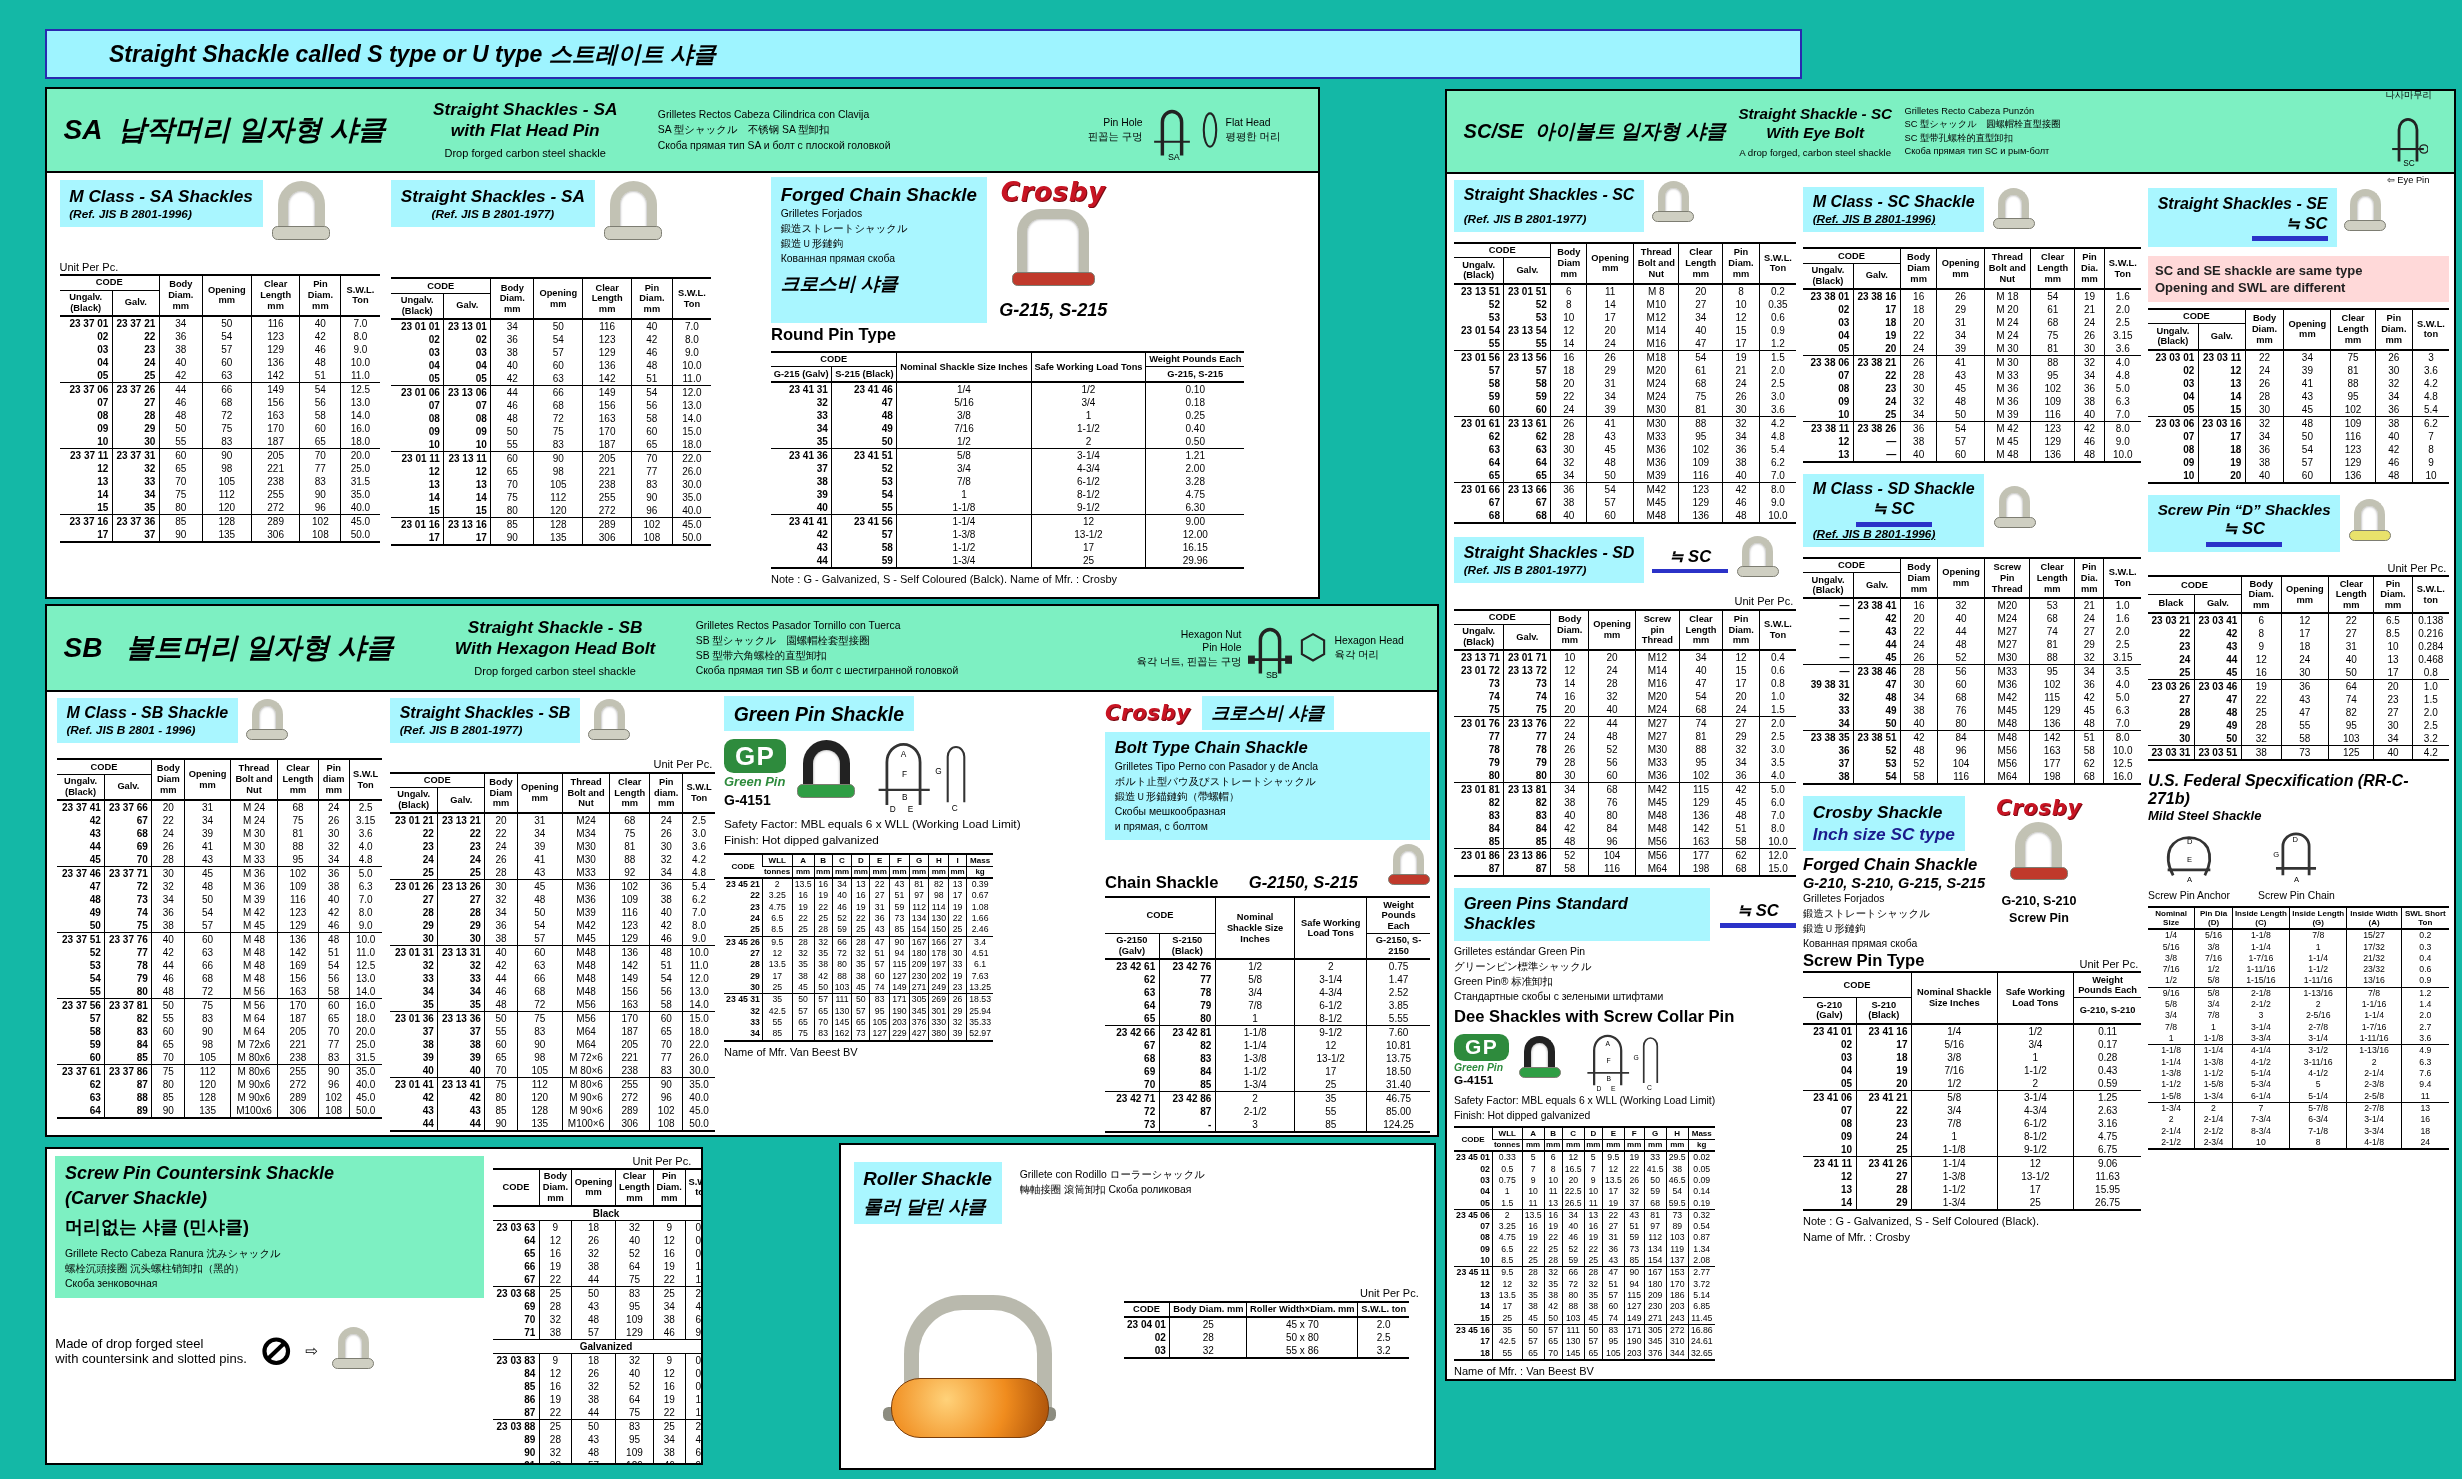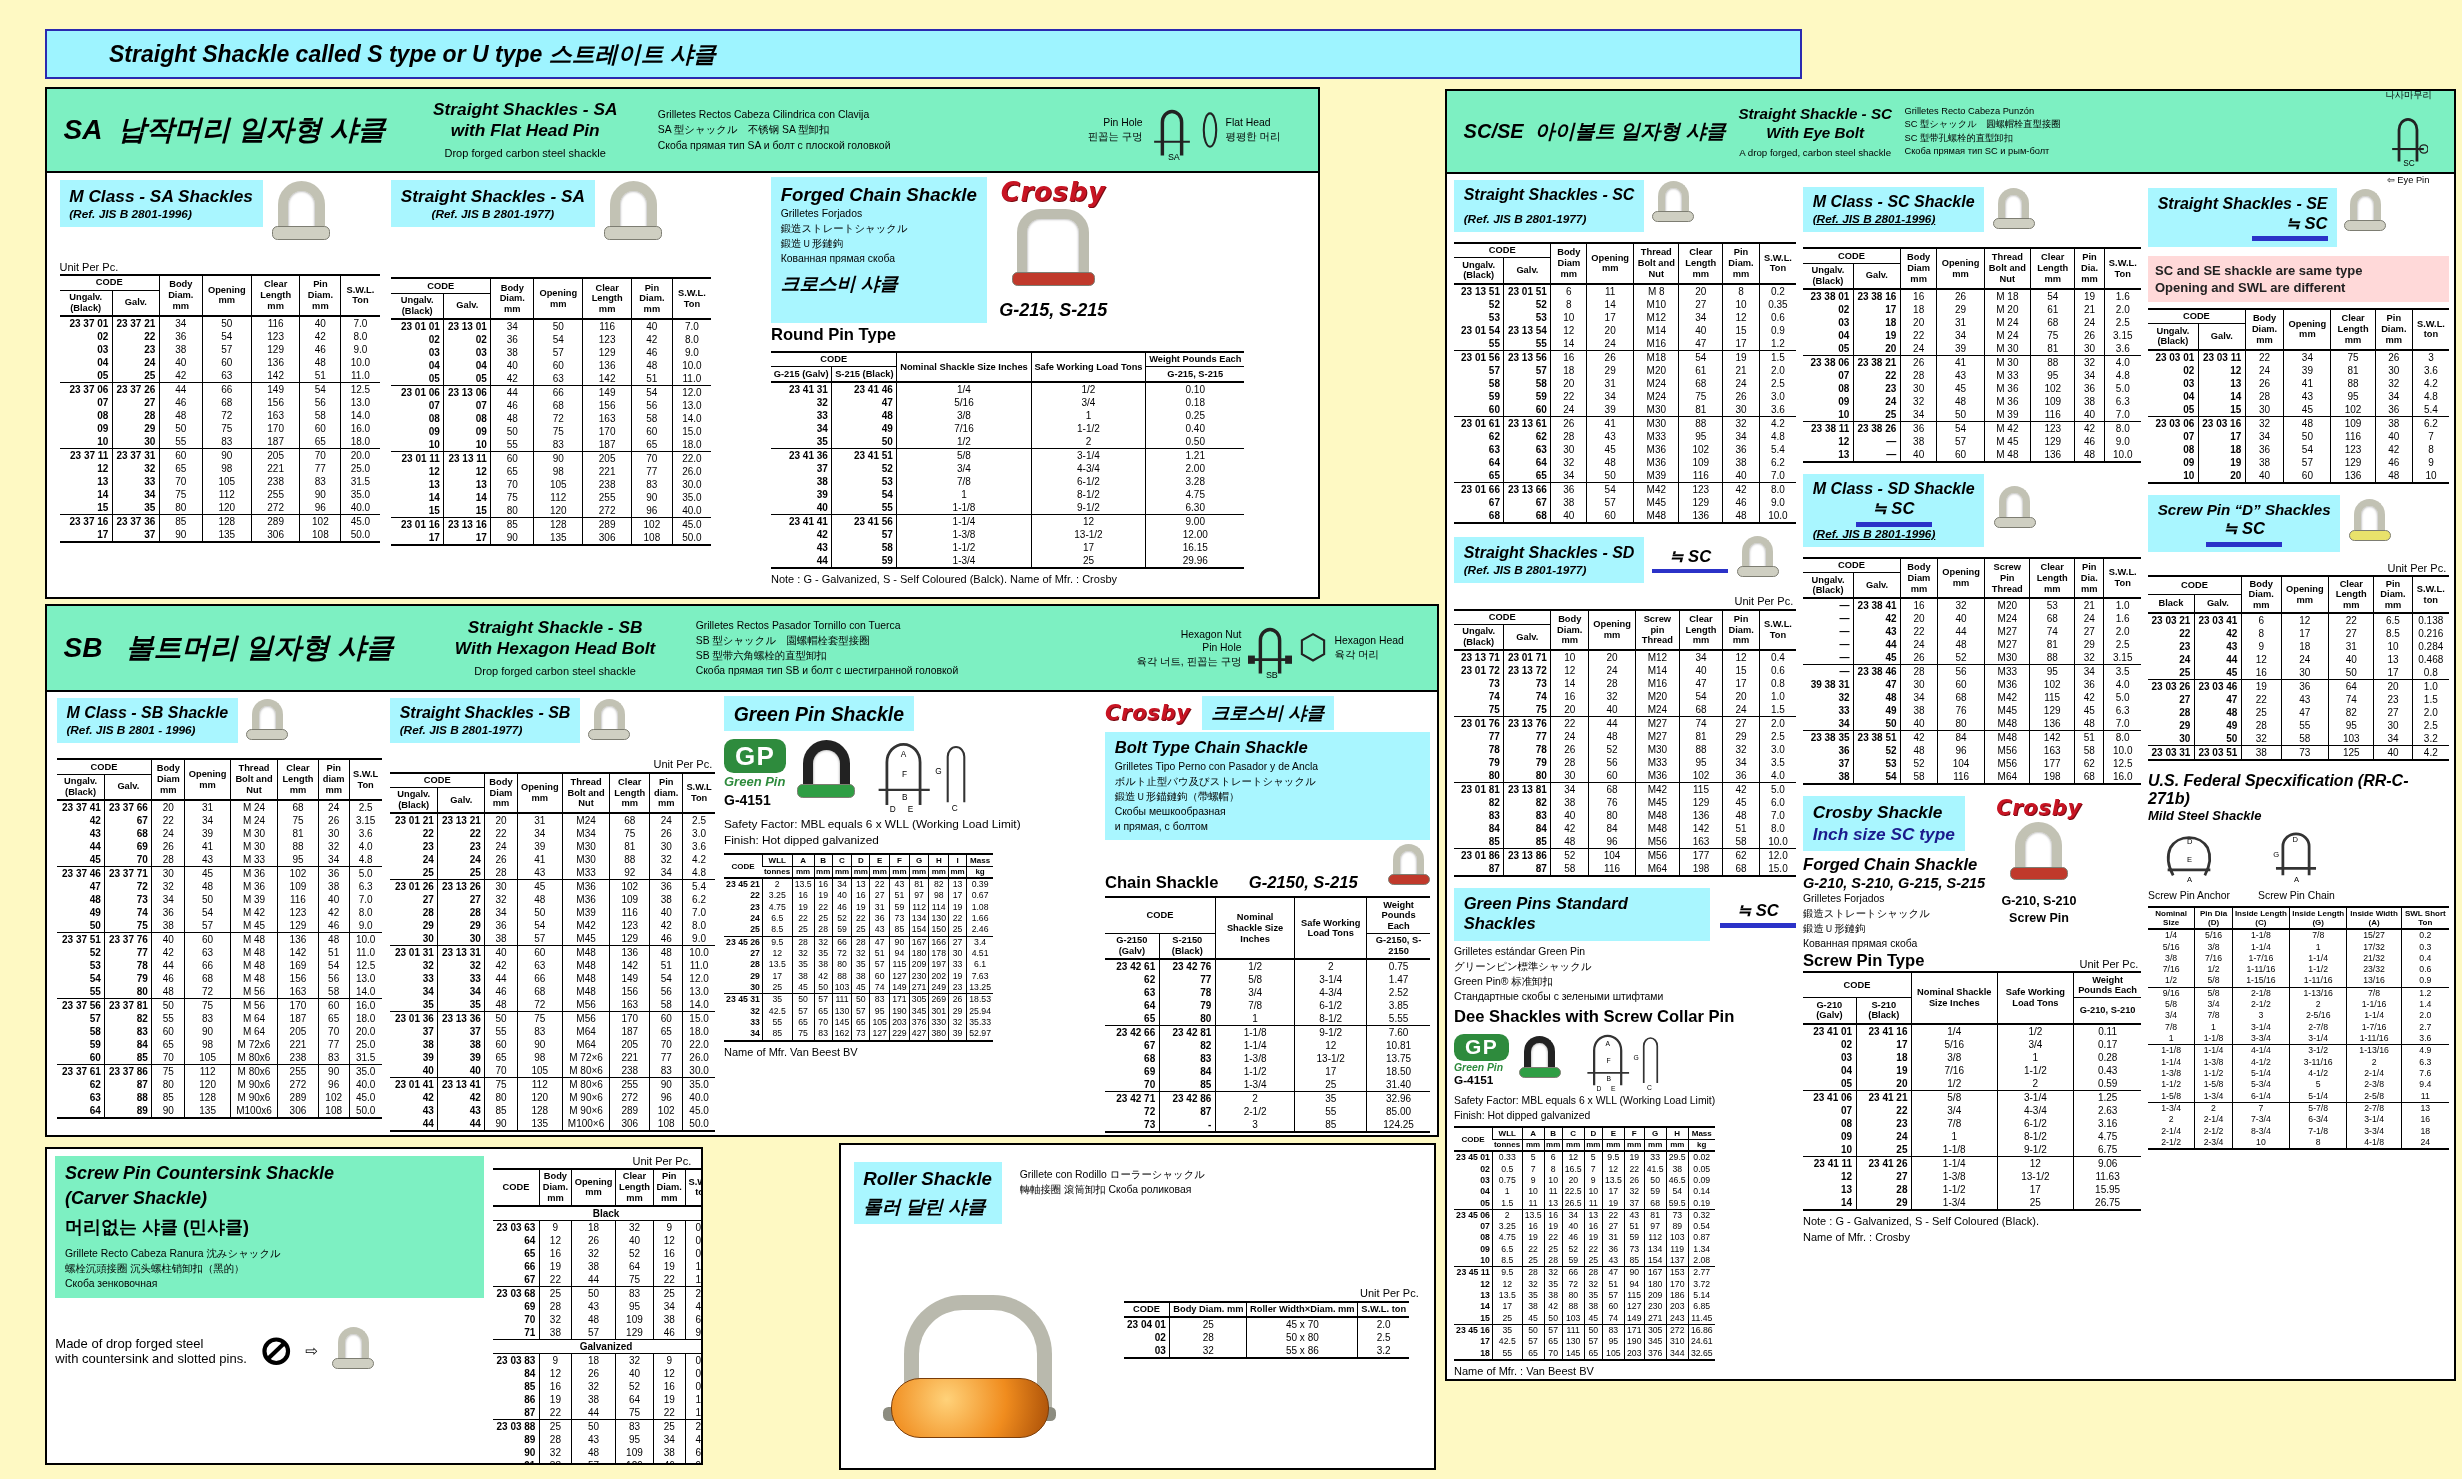--- a/index.html
+++ b/index.html
@@ -1,16 +1,16 @@
 <!DOCTYPE html>
 <html style="font-size:11px"><head>
 <meta charset="utf-8">
 <style>
   html,body{margin:0;padding:0;background:#e8e8e8;}
-  #page{position:relative;width:2462px;height:1479px;background:#fef9c3;font-family:"Liberation Sans",sans-serif;color:#000;overflow:hidden;}
+  #page{position:relative;width:2462px;height:1479px;background:#14b8a6;font-family:"Liberation Sans",sans-serif;color:#000;overflow:hidden;}
   .panel{position:absolute;border:2.8px solid #000;background:#fff;overflow:hidden;}
   .gband{position:relative;background:#7df0c2;border-bottom:2.8px solid #000;display:flex;align-items:center;gap:19.4px;padding:0 16.6px;box-sizing:border-box;}
   .bigcode{font-size:28px;font-weight:bold;font-style:italic;white-space:nowrap;}
   .bandmid{text-align:center;font-style:italic;font-weight:bold;font-size:17.3px;line-height:1.25;white-space:nowrap;}
   .bandmid .drop{font-style:normal;font-weight:normal;font-size:11px;margin-top:5.5px;}
   .intl{font-size:10.4px;line-height:1.45;white-space:nowrap;}
   .bandfig{display:flex;align-items:center;gap:7px;font-size:10.4px;line-height:1.3;}
   .tbox{background:#a9f6ff;display:inline-block;padding:5.5px 9.7px;font-style:italic;font-weight:bold;font-size:17.3px;line-height:1.25;}
   .tbox .ref{font-size:11.8px;}
   .unit{font-size:11px;text-align:right;margin:4.2px 2.8px 1.4px 0;}
@@ -1579,21 +1579,21 @@
                   <td class="code">85</td>
                   <td>1-3/4</td>
                   <td>25</td>
                   <td>31.40</td>
                 </tr>
                 <tr class="gs">
                   <td class="code">23 42 71</td>
                   <td class="code">23 42 86</td>
                   <td>2</td>
                   <td>35</td>
-                  <td>32.96</td>
+                  <td>46.75</td>
                 </tr>
                 <tr>
                   <td class="code">72</td>
                   <td class="code">87</td>
                   <td>2-1/2</td>
                   <td>55</td>
                   <td>85.00</td>
                 </tr>
                 <tr>
                   <td class="code">73</td>

